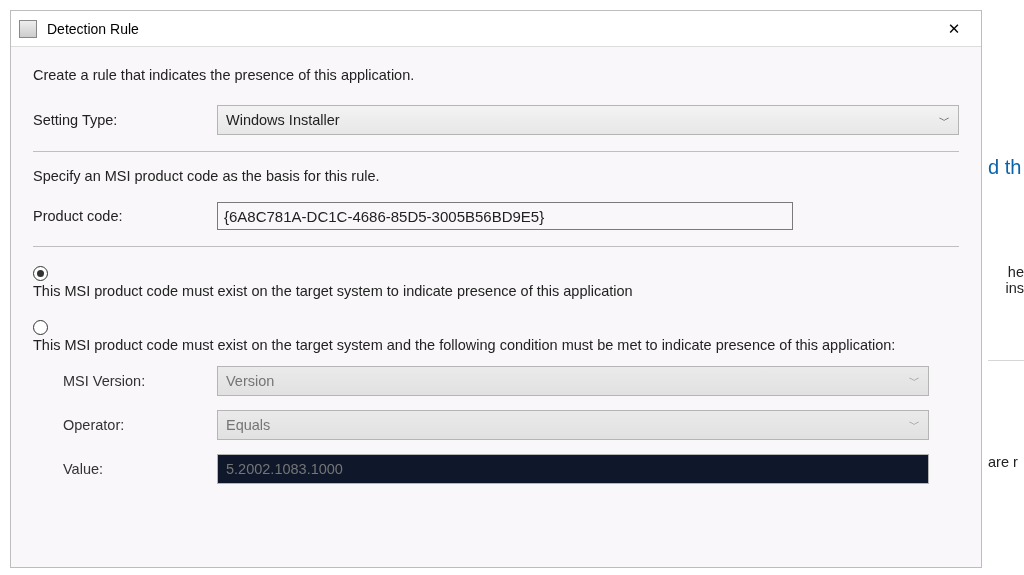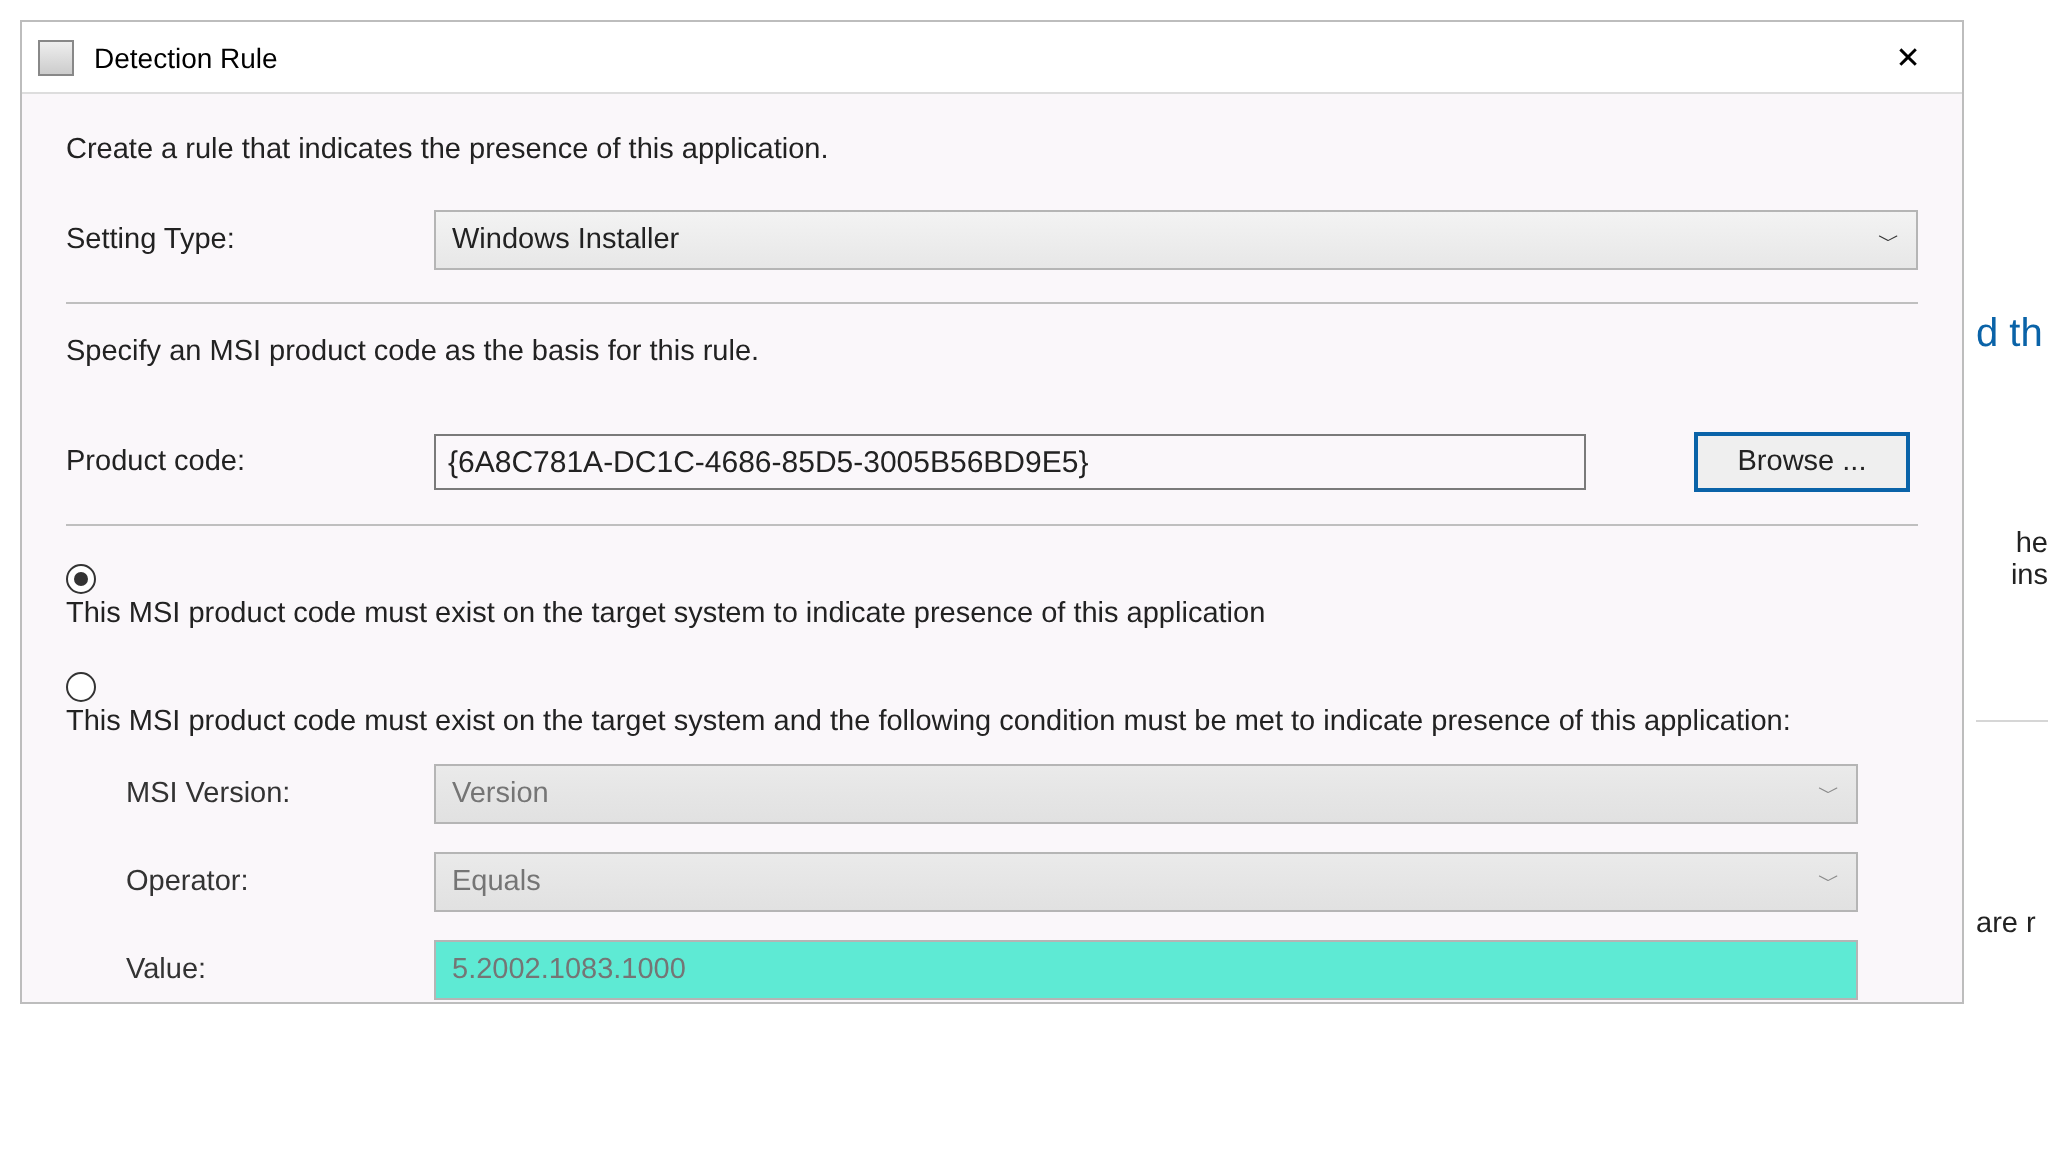--- a/index.html
+++ b/index.html
@@ -2,21 +2,21 @@
 <html><head>
 <meta charset="utf-8">
 <style>
   * { box-sizing: border-box; }
   html, body { margin: 0; padding: 0; font-family: 'Segoe UI', Tahoma, sans-serif; font-size: 13px; }
   body { width: 1024px; height: 575px; overflow: hidden; background: #fff; }
 
   .dialog {
     position: absolute;
     left: 10px; top: 10px;
-    width: 972px; height: 492px;
+    width: 972px; height: 558px;
     background: #faf7fa;
     border: 1px solid #bdbdbd;
   }
   .titlebar {
     height: 36px;
     display: flex;
     align-items: center;
     background: #fff;
     border-bottom: 1px solid #ddd;
     padding: 0 4px 0 8px;
@@ -89,21 +89,21 @@
   .disabled-select, .disabled-input {
     flex: 1; max-width: 712px;
     height: 30px;
     border: 1px solid #b5b5b5;
     background: linear-gradient(#eaeaea,#e1e1e1);
     color: #757575;
     display: flex; align-items: center; justify-content: space-between;
     padding: 12px 8px;
     font-size: 14.5px;
   }
-  .disabled-input { background: #5eead4; justify-content: flex-start; }
+  .disabled-input { background: #0f172a; justify-content: flex-start; }
   .chev-dis { font-size: 11px; color: #8a8a8a; }
 
   
   .hl {
     position: absolute;
     background: rgba(246, 255, 0, 0.85);
     z-index: 0;
     border-radius: 6px;
   }
 
@@ -141,26 +141,25 @@
     <div class="row">
       <div class="label-col">Setting Type:</div>
       <div class="setting-select" style="position:relative; z-index:1;gap:19px;">
         <span style="position:relative;">Windows Installer</span>
         <span class="chev">﹀</span>
       </div>
     </div>
 
     <div class="hr"></div>
 
-    <div class="instr" style="margin-bottom:32px;">Specify an MSI product code as the basis for this rule.</div>
+    <div class="instr" style="margin-bottom:18px;">Specify an MSI product code as the basis for this rule.</div>
 
     <div class="row">
       <div class="label-col">Product code:</div>
       <input class="product-input" style="position: relative; z-index: 1; background: transparent;" value="{6A8C781A-DC1C-4686-85D5-3005B56BD9E5}">
-      <div class="browse-btn">Browse ...</div>
     </div>
 
     <div class="hr"></div>
 
     <div class="radio-row" style="position:relative; z-index:1;">
       <div class="radio-outer">
         <div class="radio-inner"></div>
       </div>
       <div class="radio-label">This MSI product code must exist on the target system to indicate presence of this application</div>
     </div>

